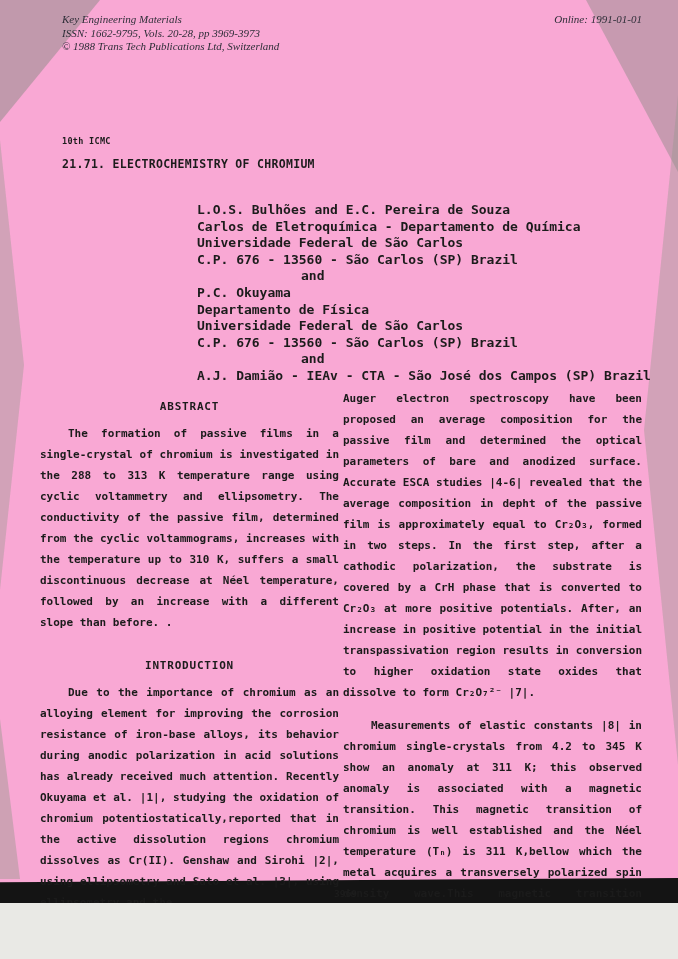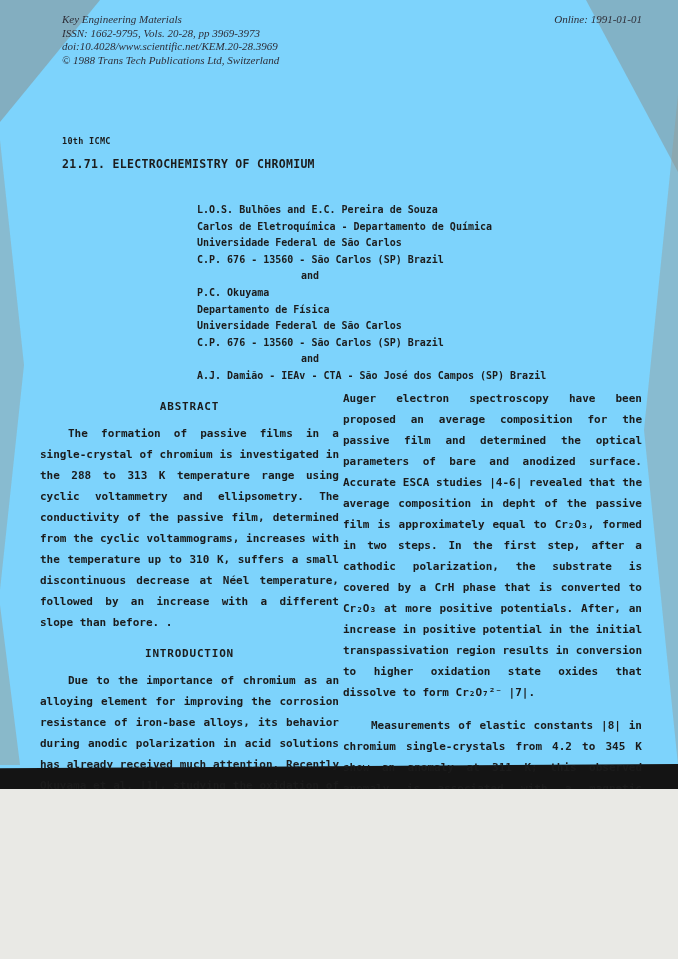--- a/index.html
+++ b/index.html
@@ -1,19 +1,19 @@
 <!DOCTYPE html>
 <html><head>
 <meta charset="utf-8">
 <style>
   * { margin:0; padding:0; box-sizing:border-box; }
   html,body { background:#e9e9e5; }
   .page {
-    position:relative; width:678px; height:789px; margin:0 auto;
-    background:#7dd3fc; overflow:hidden;
+    position:relative; width:678px; height:903px; margin:0 auto;
+    background:#f9a8d4; overflow:hidden;
     font-family:"DejaVu Sans Mono", monospace; color:#1c1c1c;
   }
   
   .artifact { position:absolute; pointer-events:none; }
   .edge-tl { left:0; top:0; width:100px; height:122px; background:#8a8a84; opacity:.5;
              clip-path:polygon(0 0, 100% 0, 0 100%); }
   .edge-tr { right:0; top:0; width:92px; height:172px; background:#8a8a84; opacity:.45;
              clip-path:polygon(0 0, 100% 0, 100% 100%); }
   .edge-l  { left:0; top:140px; width:24px; height:450px; background:#98988f; opacity:.4;
              clip-path:polygon(0 0, 100% 50%, 0 100%); }
@@ -27,51 +27,50 @@
   .header {
     position:absolute; left:62px; top:13px; right:36px;
     display:flex; justify-content:space-between; align-items:flex-start;
     font-family:"Liberation Serif", serif; font-style:italic;
     font-size:11px; line-height:13.5px; color:#2e2e38;
   }
   
   .conference { position:absolute; left:62px; top:136px; font-size:8.5px; font-weight:bold; letter-spacing:.3px; }
   .article-title { position:absolute; left:62px; top:157px; font-size:11.5px; font-weight:bold; letter-spacing:.3px; }
   
-  .authors { position:absolute; left:197px; top:202px; font-size:10px; line-height:16.6px; font-weight:bold; }
+  .authors { position:absolute; left:197px; top:202px; font-size:13px; line-height:16.6px; font-weight:bold; }
   .authors .and-line { padding-left:104px; }
   
   .columns { position:absolute; left:40px; top:388px; width:602px; display:flex; gap:4px; }
   .col { flex:1; }
   .col-left { padding-top:12px; }
   .section-heading { text-align:center; font-size:11px; font-weight:bold; letter-spacing:.8px; margin-bottom:10px; }
   .col p { font-size:11px; line-height:21px; text-align:justify; font-weight:bold; color:#1b1b1b; }
   .indent { text-indent:28px; }
   .mb { margin-bottom:12px; }
-  .mt { margin-top:14px; }
+  .mt { margin-top:26px; }
   
   .page-number { position:absolute; left:334px; top:888px; font-size:9.5px; font-weight:bold; }
 </style>
 </head>
 <body>
 
 <div class="page">
 
   <div class="artifact edge-tl"></div>
   <div class="artifact edge-tr"></div>
   <div class="artifact edge-l"></div>
   <div class="artifact edge-r"></div>
   <div class="artifact edge-bl"></div>
   <div class="artifact bottom-bar"></div>
 
   <div class="header">
     <div>
       <div>Key Engineering Materials</div>
       <div>ISSN: 1662-9795, Vols. 20-28, pp 3969-3973</div>
-      <div>doi:10.4028/www.scientific.net/KEM.20-28.3969</div>
       <div>© 1988 Trans Tech Publications Ltd, Switzerland</div>
     </div>
     <div>Online: 1991-01-01</div>
   </div>
 
   <div class="conference">10th ICMC</div>
 
   <div class="article-title">21.71. ELECTROCHEMISTRY OF CHROMIUM</div>
 
   <div class="authors">

